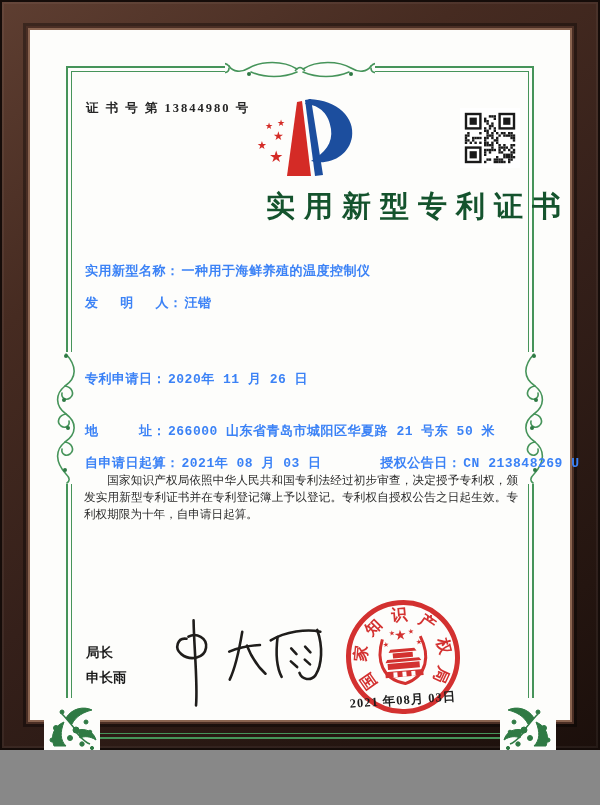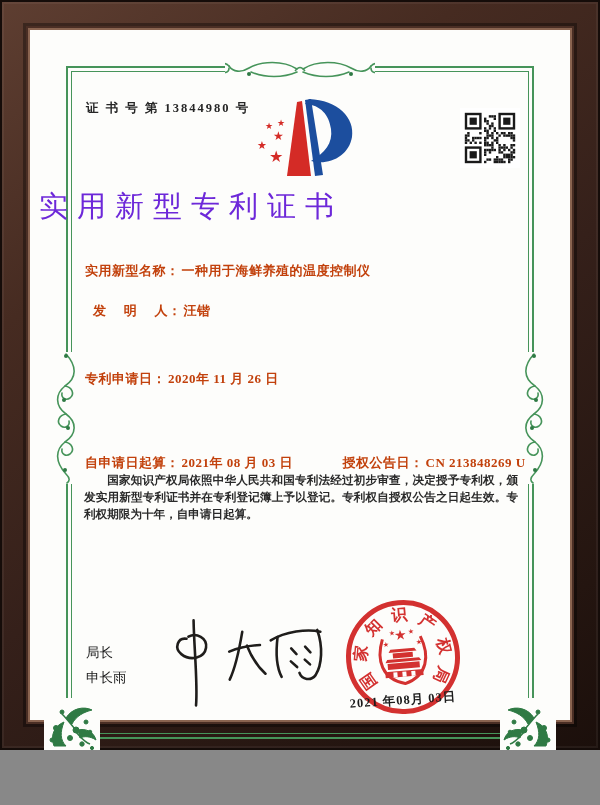--- a/index.html
+++ b/index.html
@@ -12,29 +12,29 @@
   .paper{position:absolute;inset:30px;background:#fdfdfb;
     box-shadow:0 0 0 2px #8a6450, 0 0 0 4px #4a2e24, 0 0 0 7px rgba(0,0,0,.35);}
   
   .gb-outer{position:absolute;left:36px;top:36px;width:468px;height:673px;
     border:2px solid #46945a;box-sizing:border-box;}
   .gb-inner{position:absolute;left:41px;top:41px;width:458px;height:663px;
     border:1px solid #46945a;box-sizing:border-box;}
   .orn{position:absolute;background:#fdfdfb;}
   .txt{position:absolute;color:#1c1c1c;white-space:nowrap;}
   .certno{left:56px;top:70px;font-size:12.5px;letter-spacing:2px;font-weight:600;color:#262626;}
-  .title{left:0;right:0;top:157px;text-align:left;font-size:29px;font-weight:400;
-    letter-spacing:9px;text-indent:9px;color:#6d28d9;}
-  .row{left:55px;font-size:13px;font-weight:600;letter-spacing:.5px;color:#c2410c;}
+  .title{left:0;right:0;top:157px;text-align:right;font-size:29px;font-weight:700;
+    letter-spacing:9px;text-indent:9px;color:#14532d;}
+  .row{left:55px;font-size:13px;font-weight:600;letter-spacing:.5px;color:#3b82f6;font-family:Liberation Mono, monospace;}
   .row .lbl{margin-right:2px;}
   .paras{position:absolute;left:54px;top:443px;width:434px;font-size:11.6px;line-height:16.8px;
-    color:#2a2a2a;text-align:justify;font-weight:700;}
+    color:#2a2a2a;text-align:justify;font-weight:400;}
   .paras p{margin:0;text-indent:2em;}
   .signer{position:absolute;left:56px;top:610px;font-size:13.5px;line-height:25px;
-    font-weight:400;color:#1a1a1a;}
+    font-weight:700;color:#1a1a1a;}
   
   .seal{position:absolute;left:316px;top:570px;width:114px;height:114px;opacity:.92;
     transform:rotate(-5deg);}
   .seal-ring{position:absolute;inset:0;border:5px solid #d0201f;border-radius:50%;box-sizing:border-box;}
   .seal-ch{position:absolute;left:50%;top:50%;width:20px;height:20px;margin:-10px 0 0 -10px;
     text-align:center;font-size:16px;font-weight:700;color:#d0201f;line-height:20px;}
   .seal-emblem{position:absolute;left:50%;top:50%;transform:translate(-50%,-52%);}
   .seal-date{position:absolute;left:300px;top:662px;width:146px;text-align:center;
     font-size:12.5px;font-weight:700;color:#1b1b1b;letter-spacing:1px;transform:rotate(-4deg);}
   .qr{position:absolute;left:430px;top:78px;width:60px;height:60px;}
@@ -281,25 +281,28 @@
           <rect x="3" y="17" width="5" height="5" fill="#fff"></rect>
           <rect x="4" y="18" width="3" height="3" fill="#1a1a1a"></rect>
         </svg>
     </div>
 
     <div class="txt title">实用新型专利证书</div>
 
     <div class="txt row" style="top:232px;">
       <span class="lbl">实用新型名称：</span><span>一种用于海鲜养殖的温度控制仪</span>
     </div>
-    <div class="txt row" style="top:272px;margin-left:8px;">
+    <div class="txt row" style="top:264px;">
       <span class="lbl">发　 明　 人：</span><span>汪锴</span>
     </div>
     <div class="txt row" style="top:340px;">
       <span class="lbl">专利申请日：</span><span>2020年 11 月 26 日</span>
+    </div>
+    <div class="txt row" style="top:392px;">
+      <span class="lbl">地　　　址：</span><span>266000 山东省青岛市城阳区华夏路 21 号东 50 米</span>
     </div>
     <div class="txt row" style="top:424px;">
       <span class="lbl">自申请日起算：</span><span>2021年 08 月 03 日</span>
       <span style="display:inline-block;width:42px;"></span>
       <span class="lbl">授权公告日：</span><span>CN 213848269 U</span>
     </div>
 
     <div class="paras">
       <p>国家知识产权局依照中华人民共和国专利法经过初步审查，决定授予专利权，颁发实用新型专利证书并在专利登记簿上予以登记。专利权自授权公告之日起生效。专利权期限为十年，自申请日起算。</p>
     </div>

